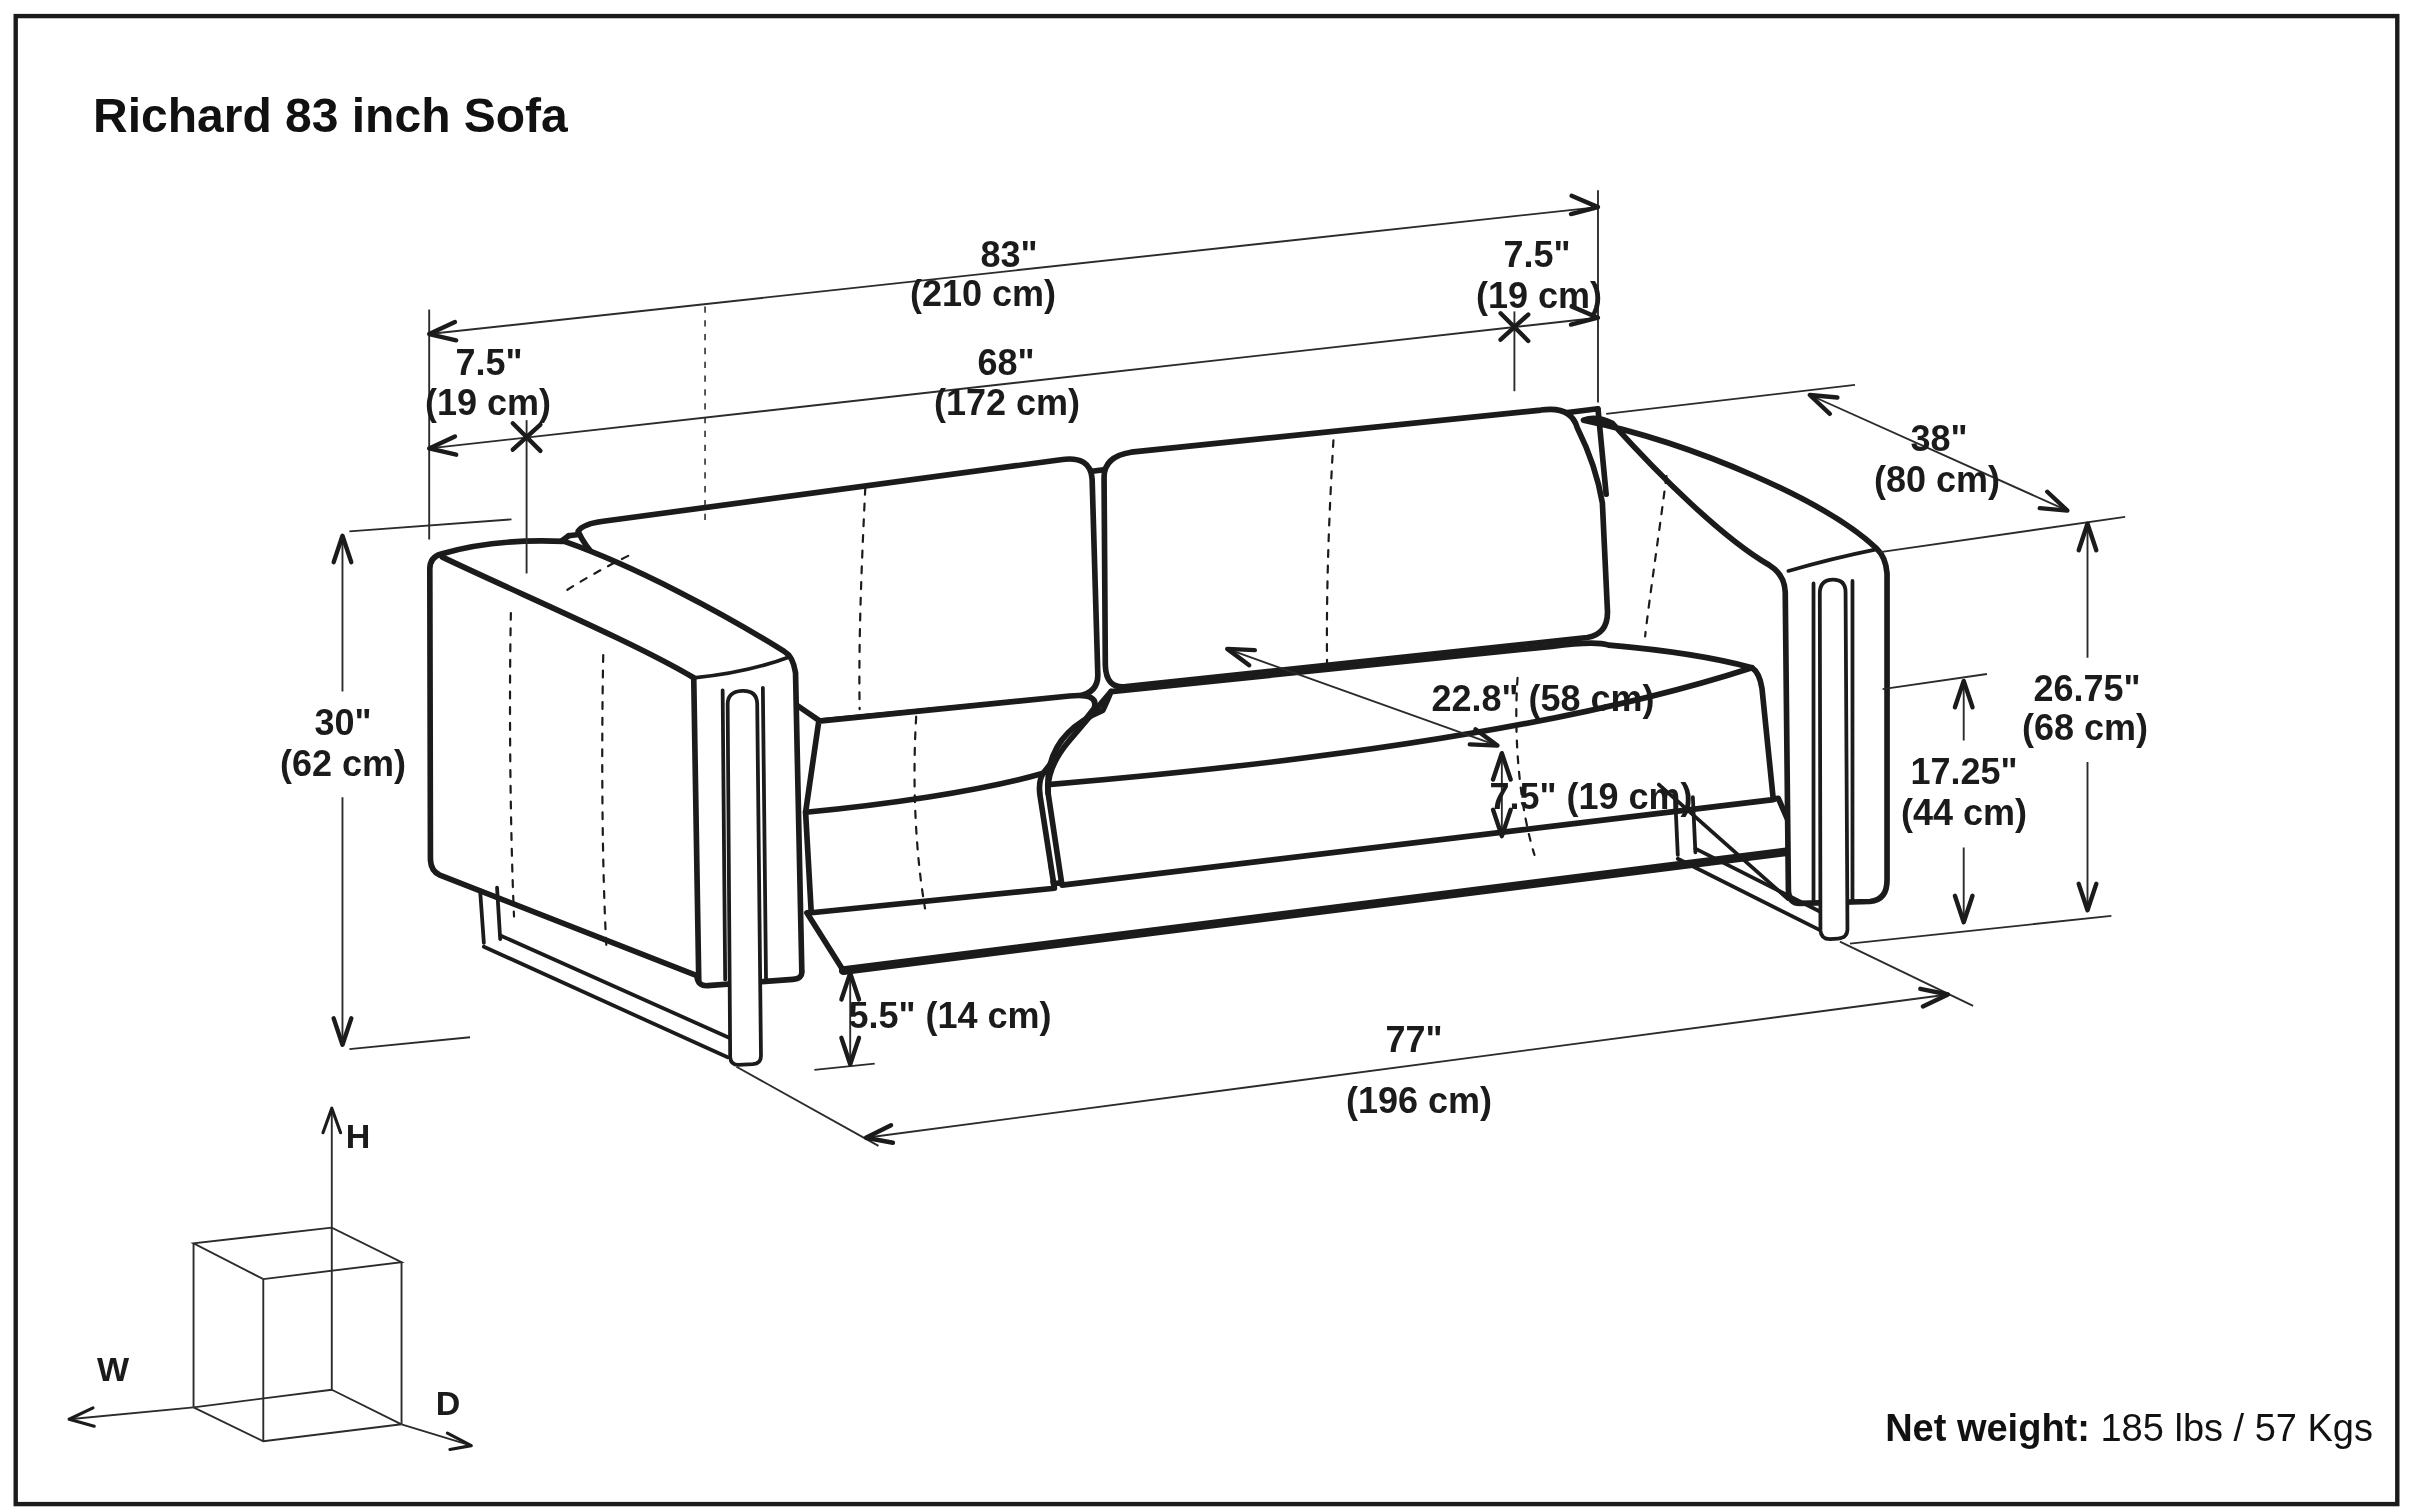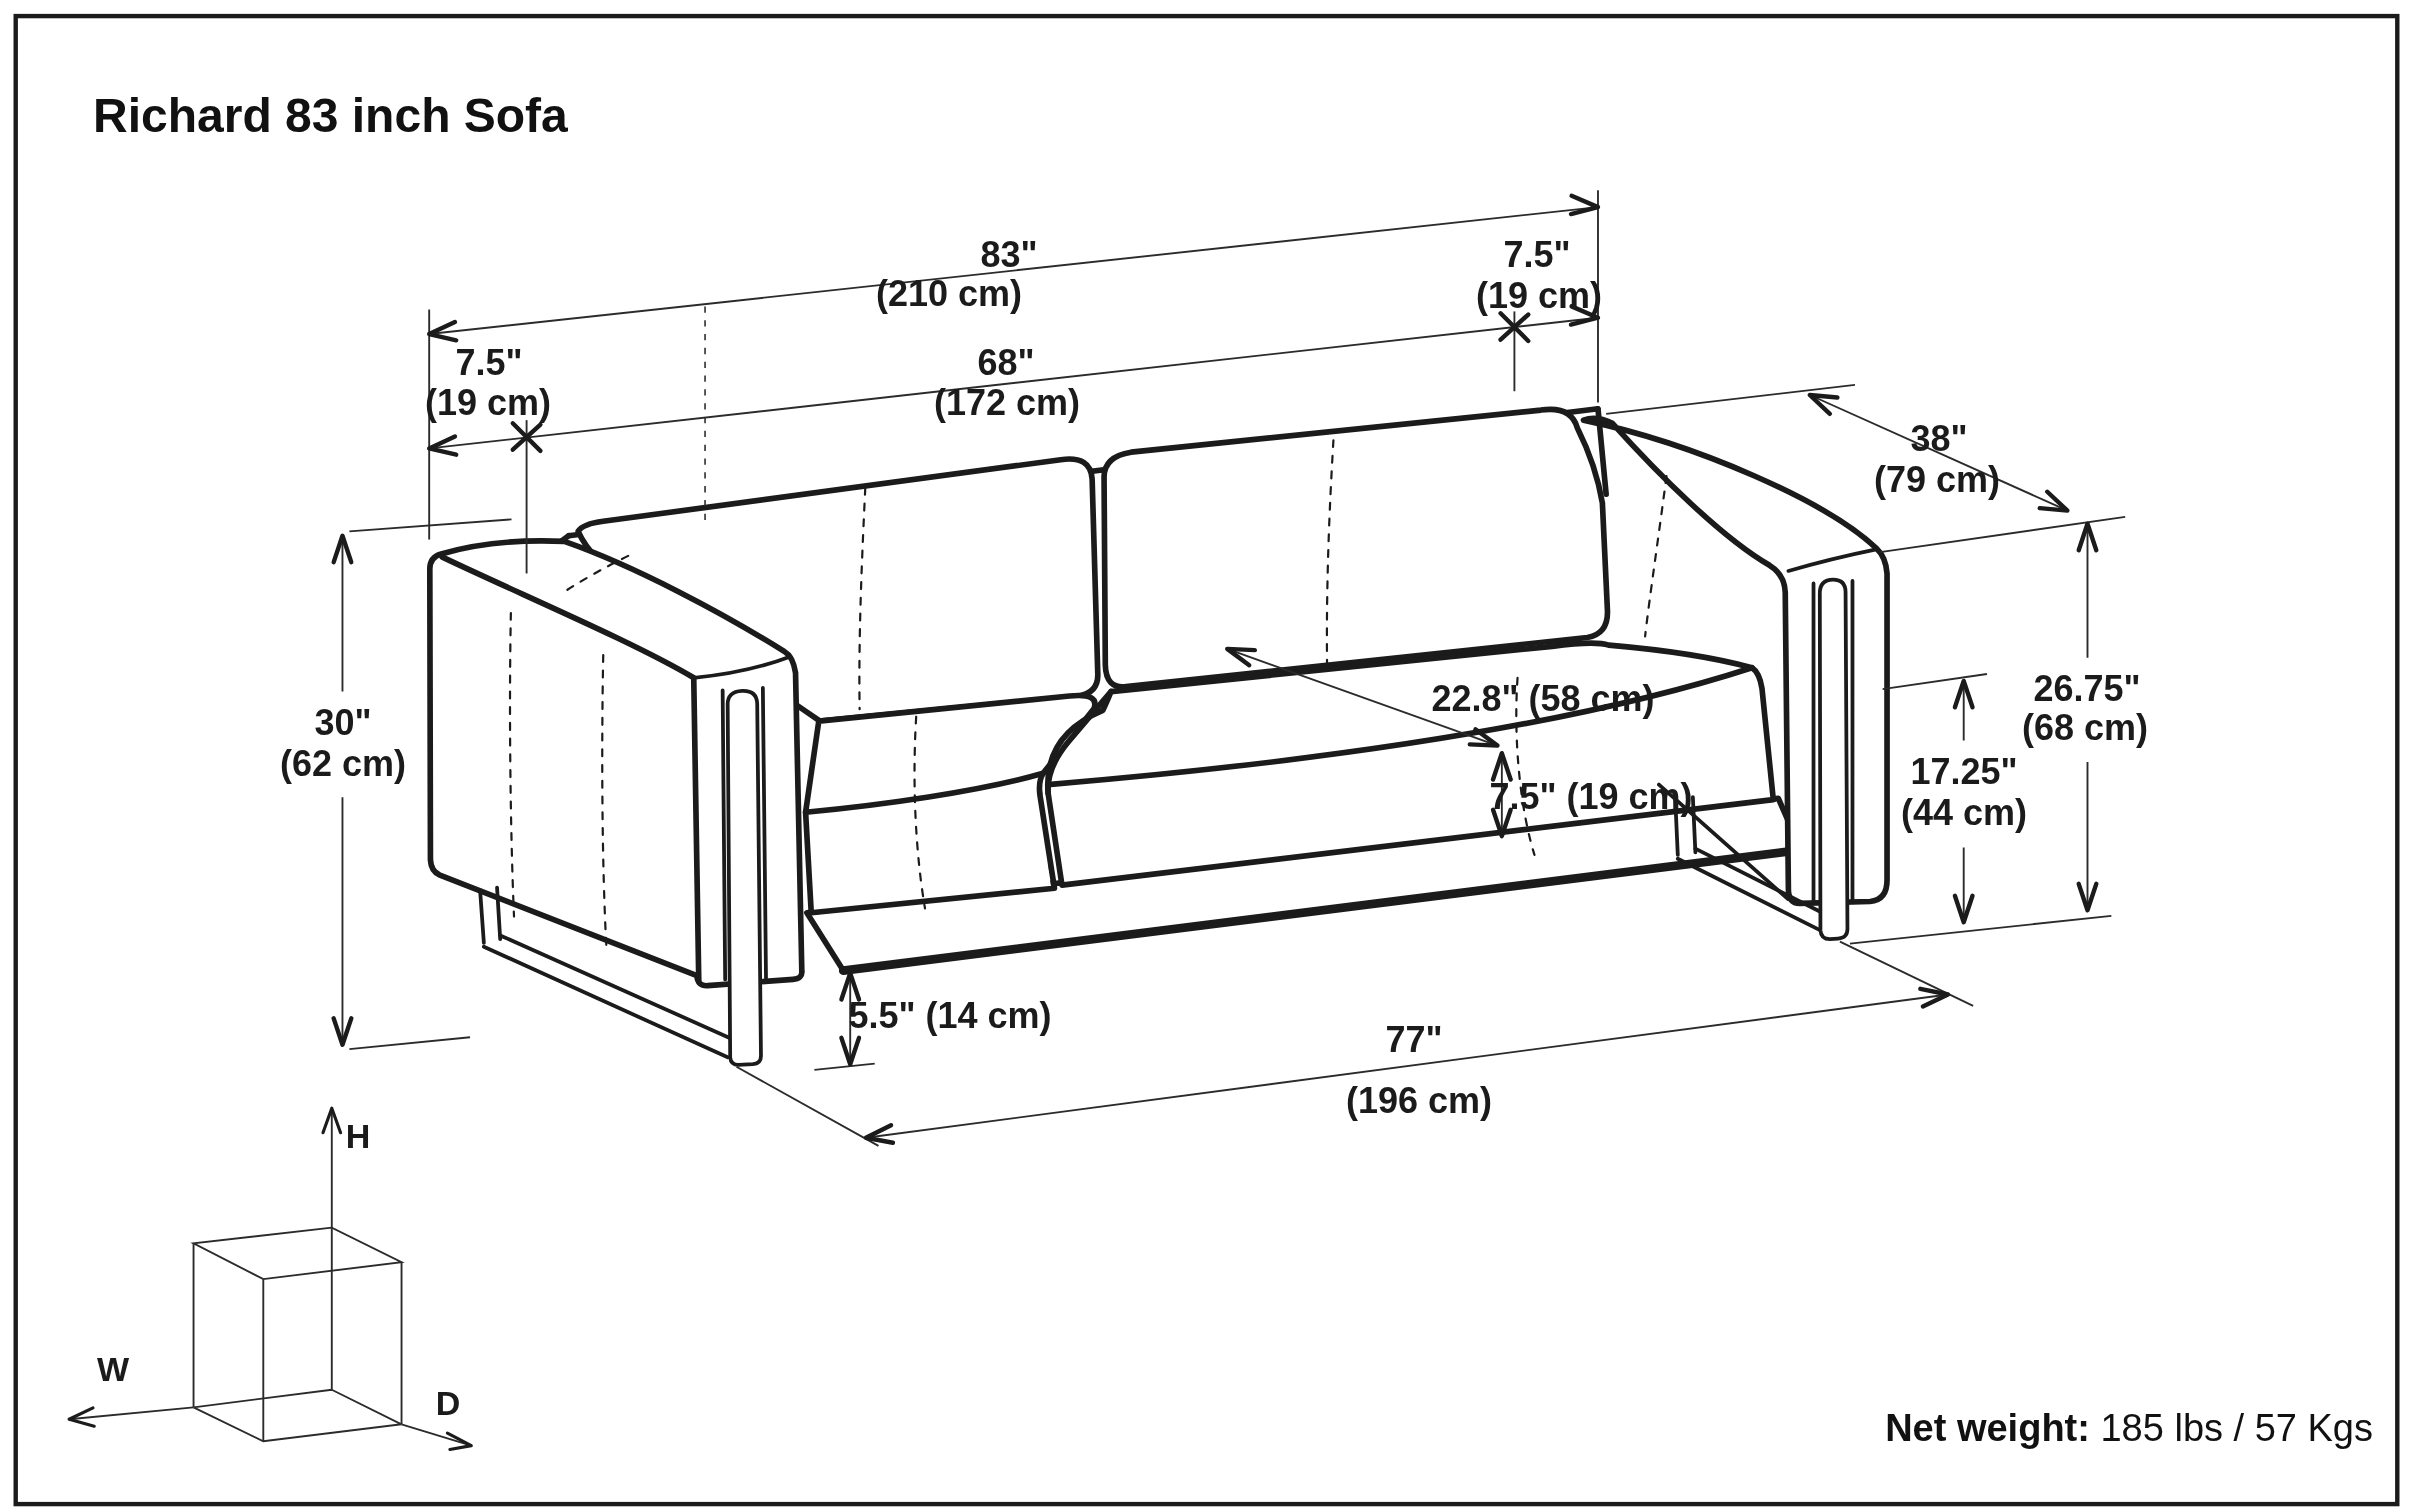--- a/index.html
+++ b/index.html
@@ -160,33 +160,33 @@
       <path class="arrow" d="M 148,2240 L 110,2258 L 150,2269" style="stroke-width:5"></path>
 
       <path class="dim" d="M 639,2266 L 750,2300"></path>
       <path class="arrow" d="M 712,2280 L 750,2300 L 716,2306" style="stroke-width:5"></path>
     </g>
   </svg>
 
   <div class="title">Richard 83 inch Sofa</div>
 
   <div class="lbl" style="left:1009px;top:255px">83"</div>
-  <div class="lbl" style="left:949px;top:294px">(210 cm)</div>
+  <div class="lbl" style="left:983px;top:294px">(210 cm)</div>
 
   <div class="lbl" style="left:1537px;top:255px">7.5"</div>
   <div class="lbl" style="left:1539px;top:296px">(19 cm)</div>
 
   <div class="lbl" style="left:1006px;top:363px">68"</div>
   <div class="lbl" style="left:1007px;top:403px">(172 cm)</div>
 
   <div class="lbl" style="left:489px;top:363px">7.5"</div>
   <div class="lbl" style="left:488px;top:403px">(19 cm)</div>
 
   <div class="lbl" style="left:1939px;top:439px">38"</div>
-  <div class="lbl" style="left:1937px;top:480px">(79 cm)</div>
+  <div class="lbl" style="left:1937px;top:480px">(80 cm)</div>
 
   <div class="lbl" style="left:343px;top:723px">30"</div>
   <div class="lbl" style="left:343px;top:764px">(62 cm)</div>
 
   <div class="lbl" style="left:1543px;top:699px">22.8" (58 cm)</div>
 
   <div class="lbl" style="left:1591px;top:797px">7.5" (19 cm)</div>
 
   <div class="lbl" style="left:2087px;top:689px">26.75"</div>
   <div class="lbl" style="left:2085px;top:728px">(68 cm)</div>

